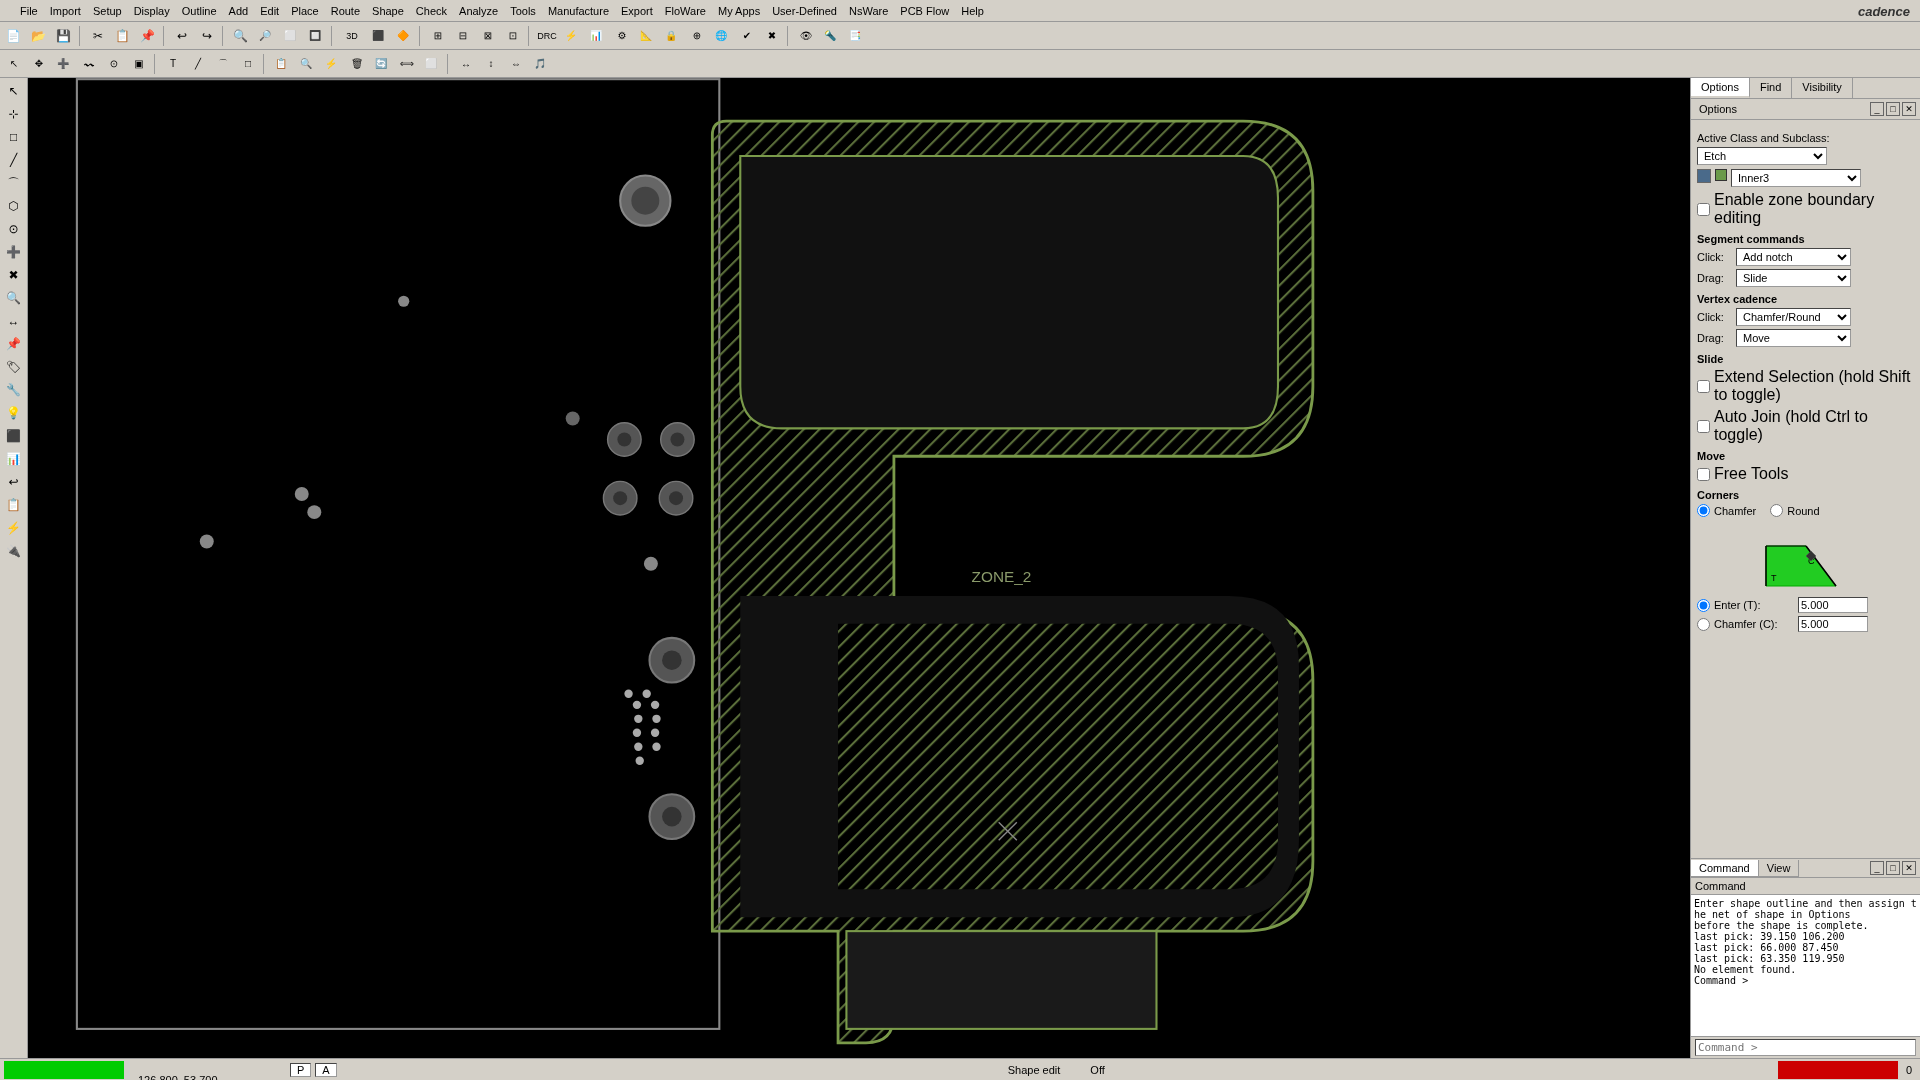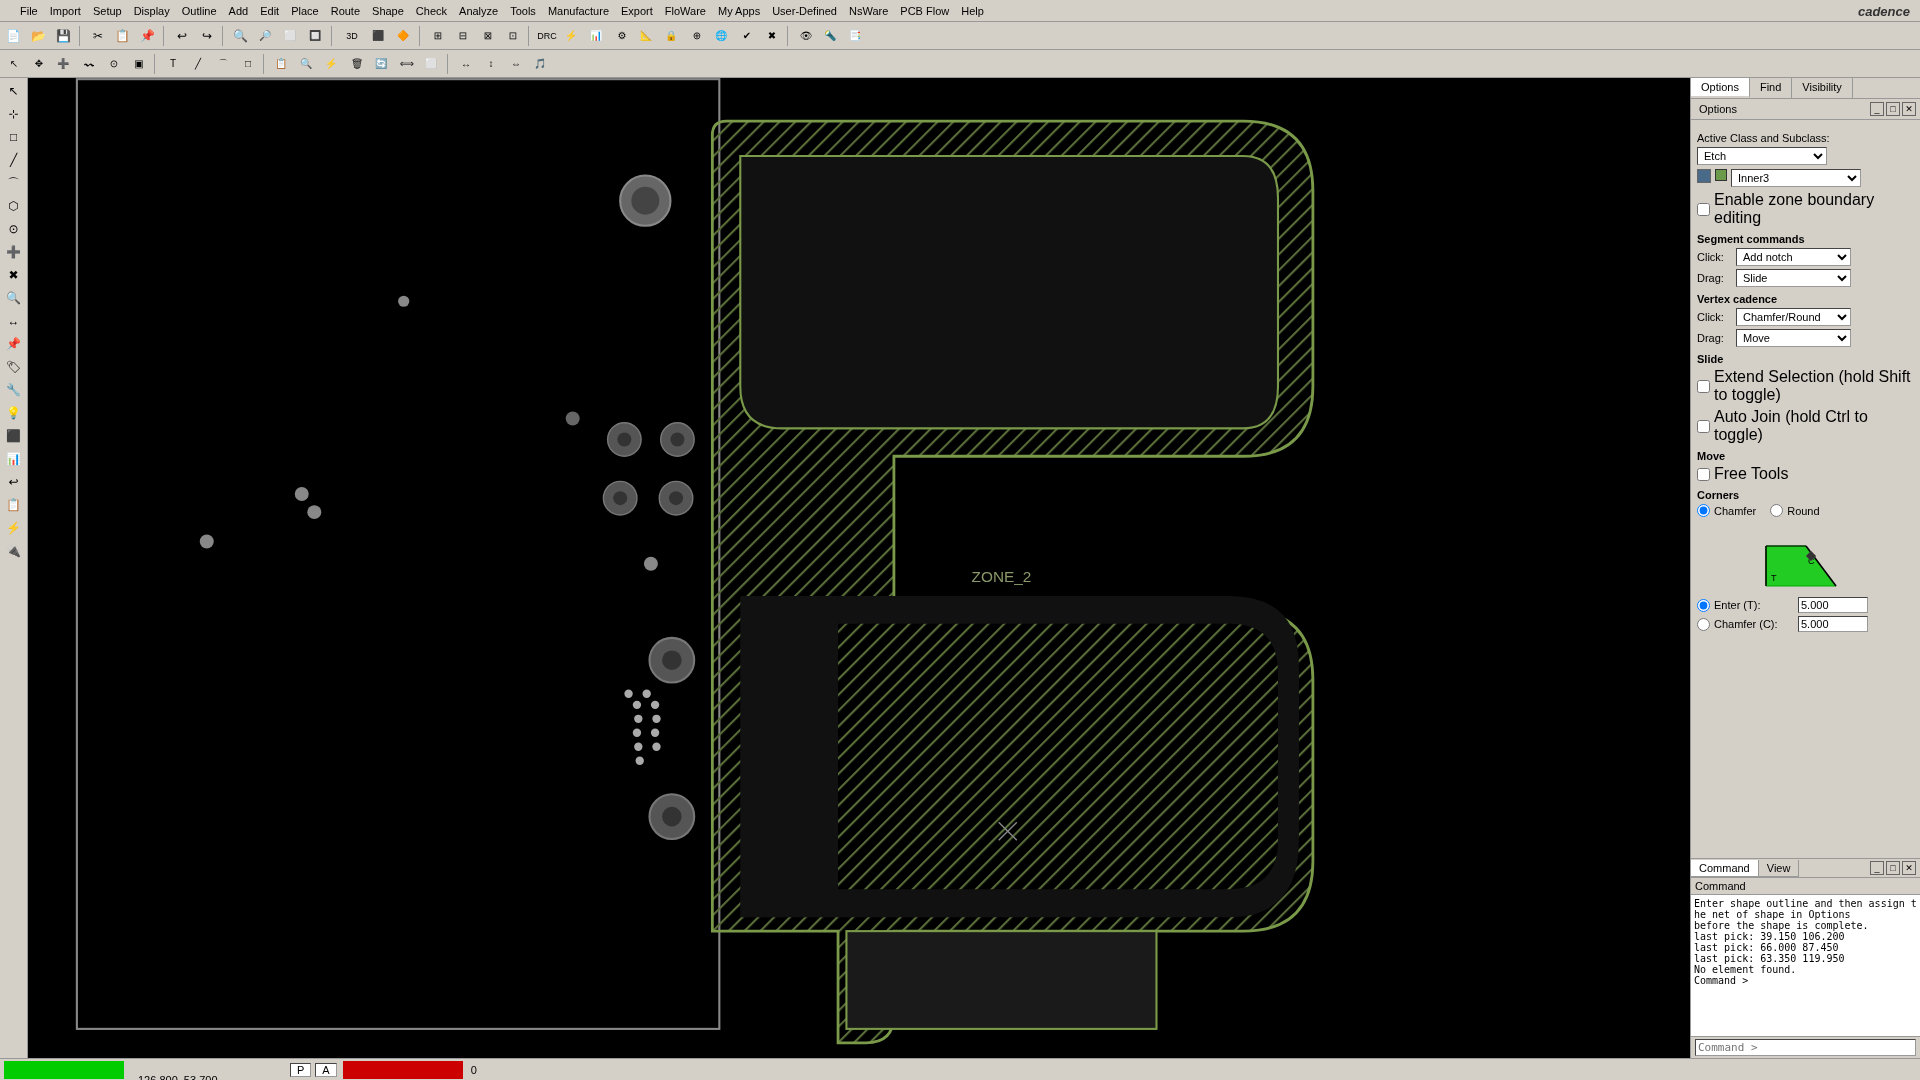--- a/index.html
+++ b/index.html
@@ -545,17 +545,21 @@
     </div>
   </div>
 
 </div>
 
 <div id="status-bar">
   <div class="status-green"></div>
   <span class="status-coords">126.800, 53.700</span>
   <span class="status-p">P</span>
   <span class="status-a">A</span>
+  <div class="status-mid">
+    <span>Shape edit</span>
+    <span>Off</span>
+  </div>
   <div class="status-right">
     <div class="status-red"></div>
     <span>0</span>
   </div>
 </div>
 
 </body></html>

